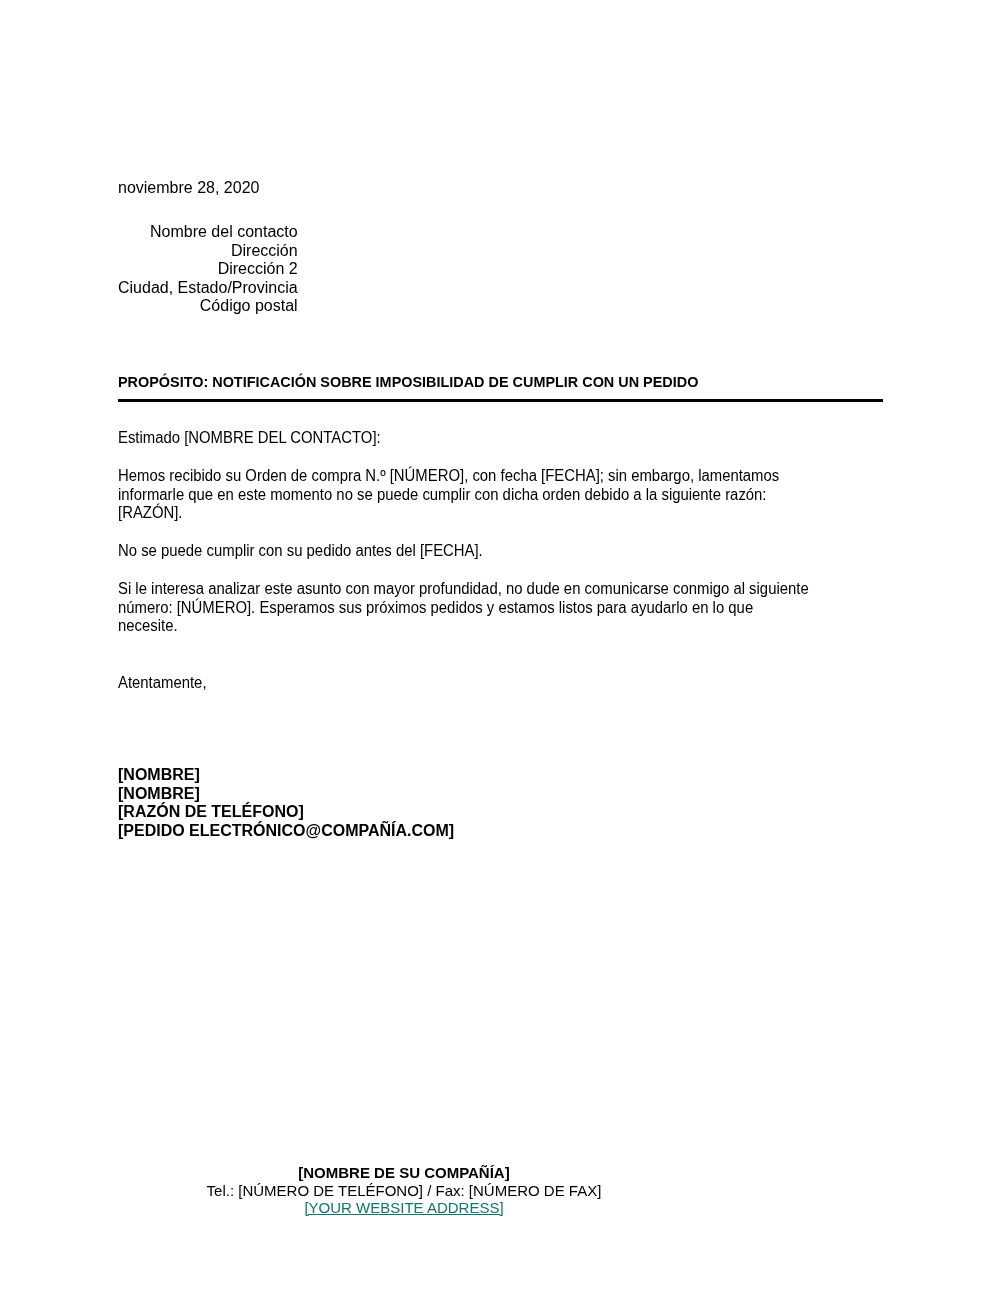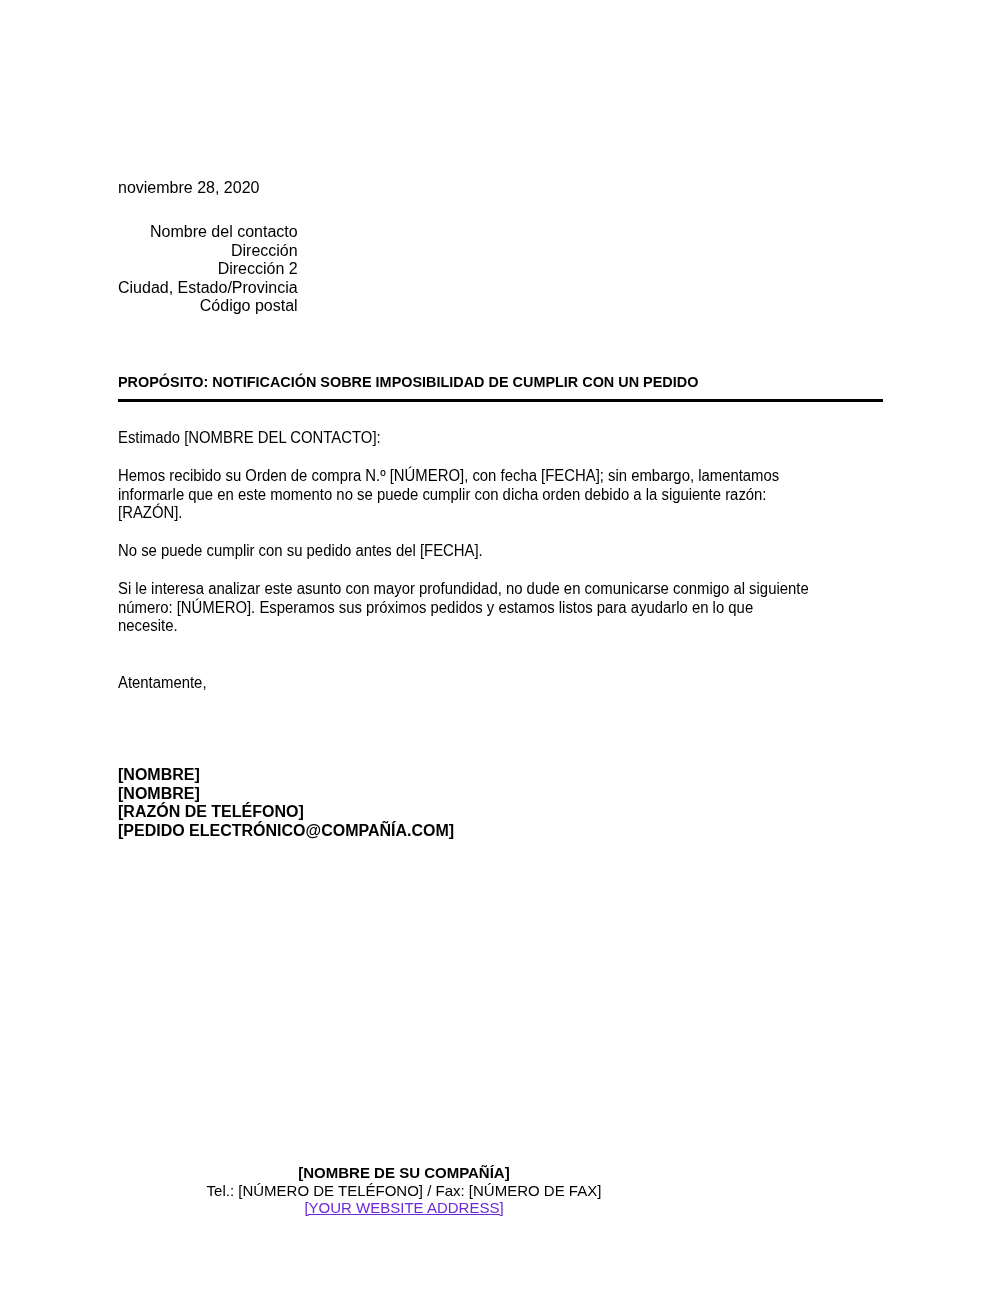--- a/index.html
+++ b/index.html
@@ -16,21 +16,21 @@
   .salutation { top: 429px; }
   .para1 { top: 467px; }
   .para2 { top: 542px; }
   .para3 { top: 580px; }
   .closing { top: 674px; }
   .sig { top: 766px; }
   .sig div { line-height: 18.6px; font-weight: bold; }
   .footer { position: absolute; left: 0; width: 808px; top: 1164px; text-align: center; font-size: 15px; }
   .footer div { line-height: 17.5px; }
   .footer .company { font-weight: bold; }
-  .footer a { color: #6d28d9; text-decoration: underline; }
+  .footer a { color: #0f766e; text-decoration: underline; }
 </style>
 </head>
 <body>
 
 <div>
 
   <div class="abs date line">noviembre 28, 2020</div>
 
   <div class="abs address">
     <div>Nombre del contacto</div>

